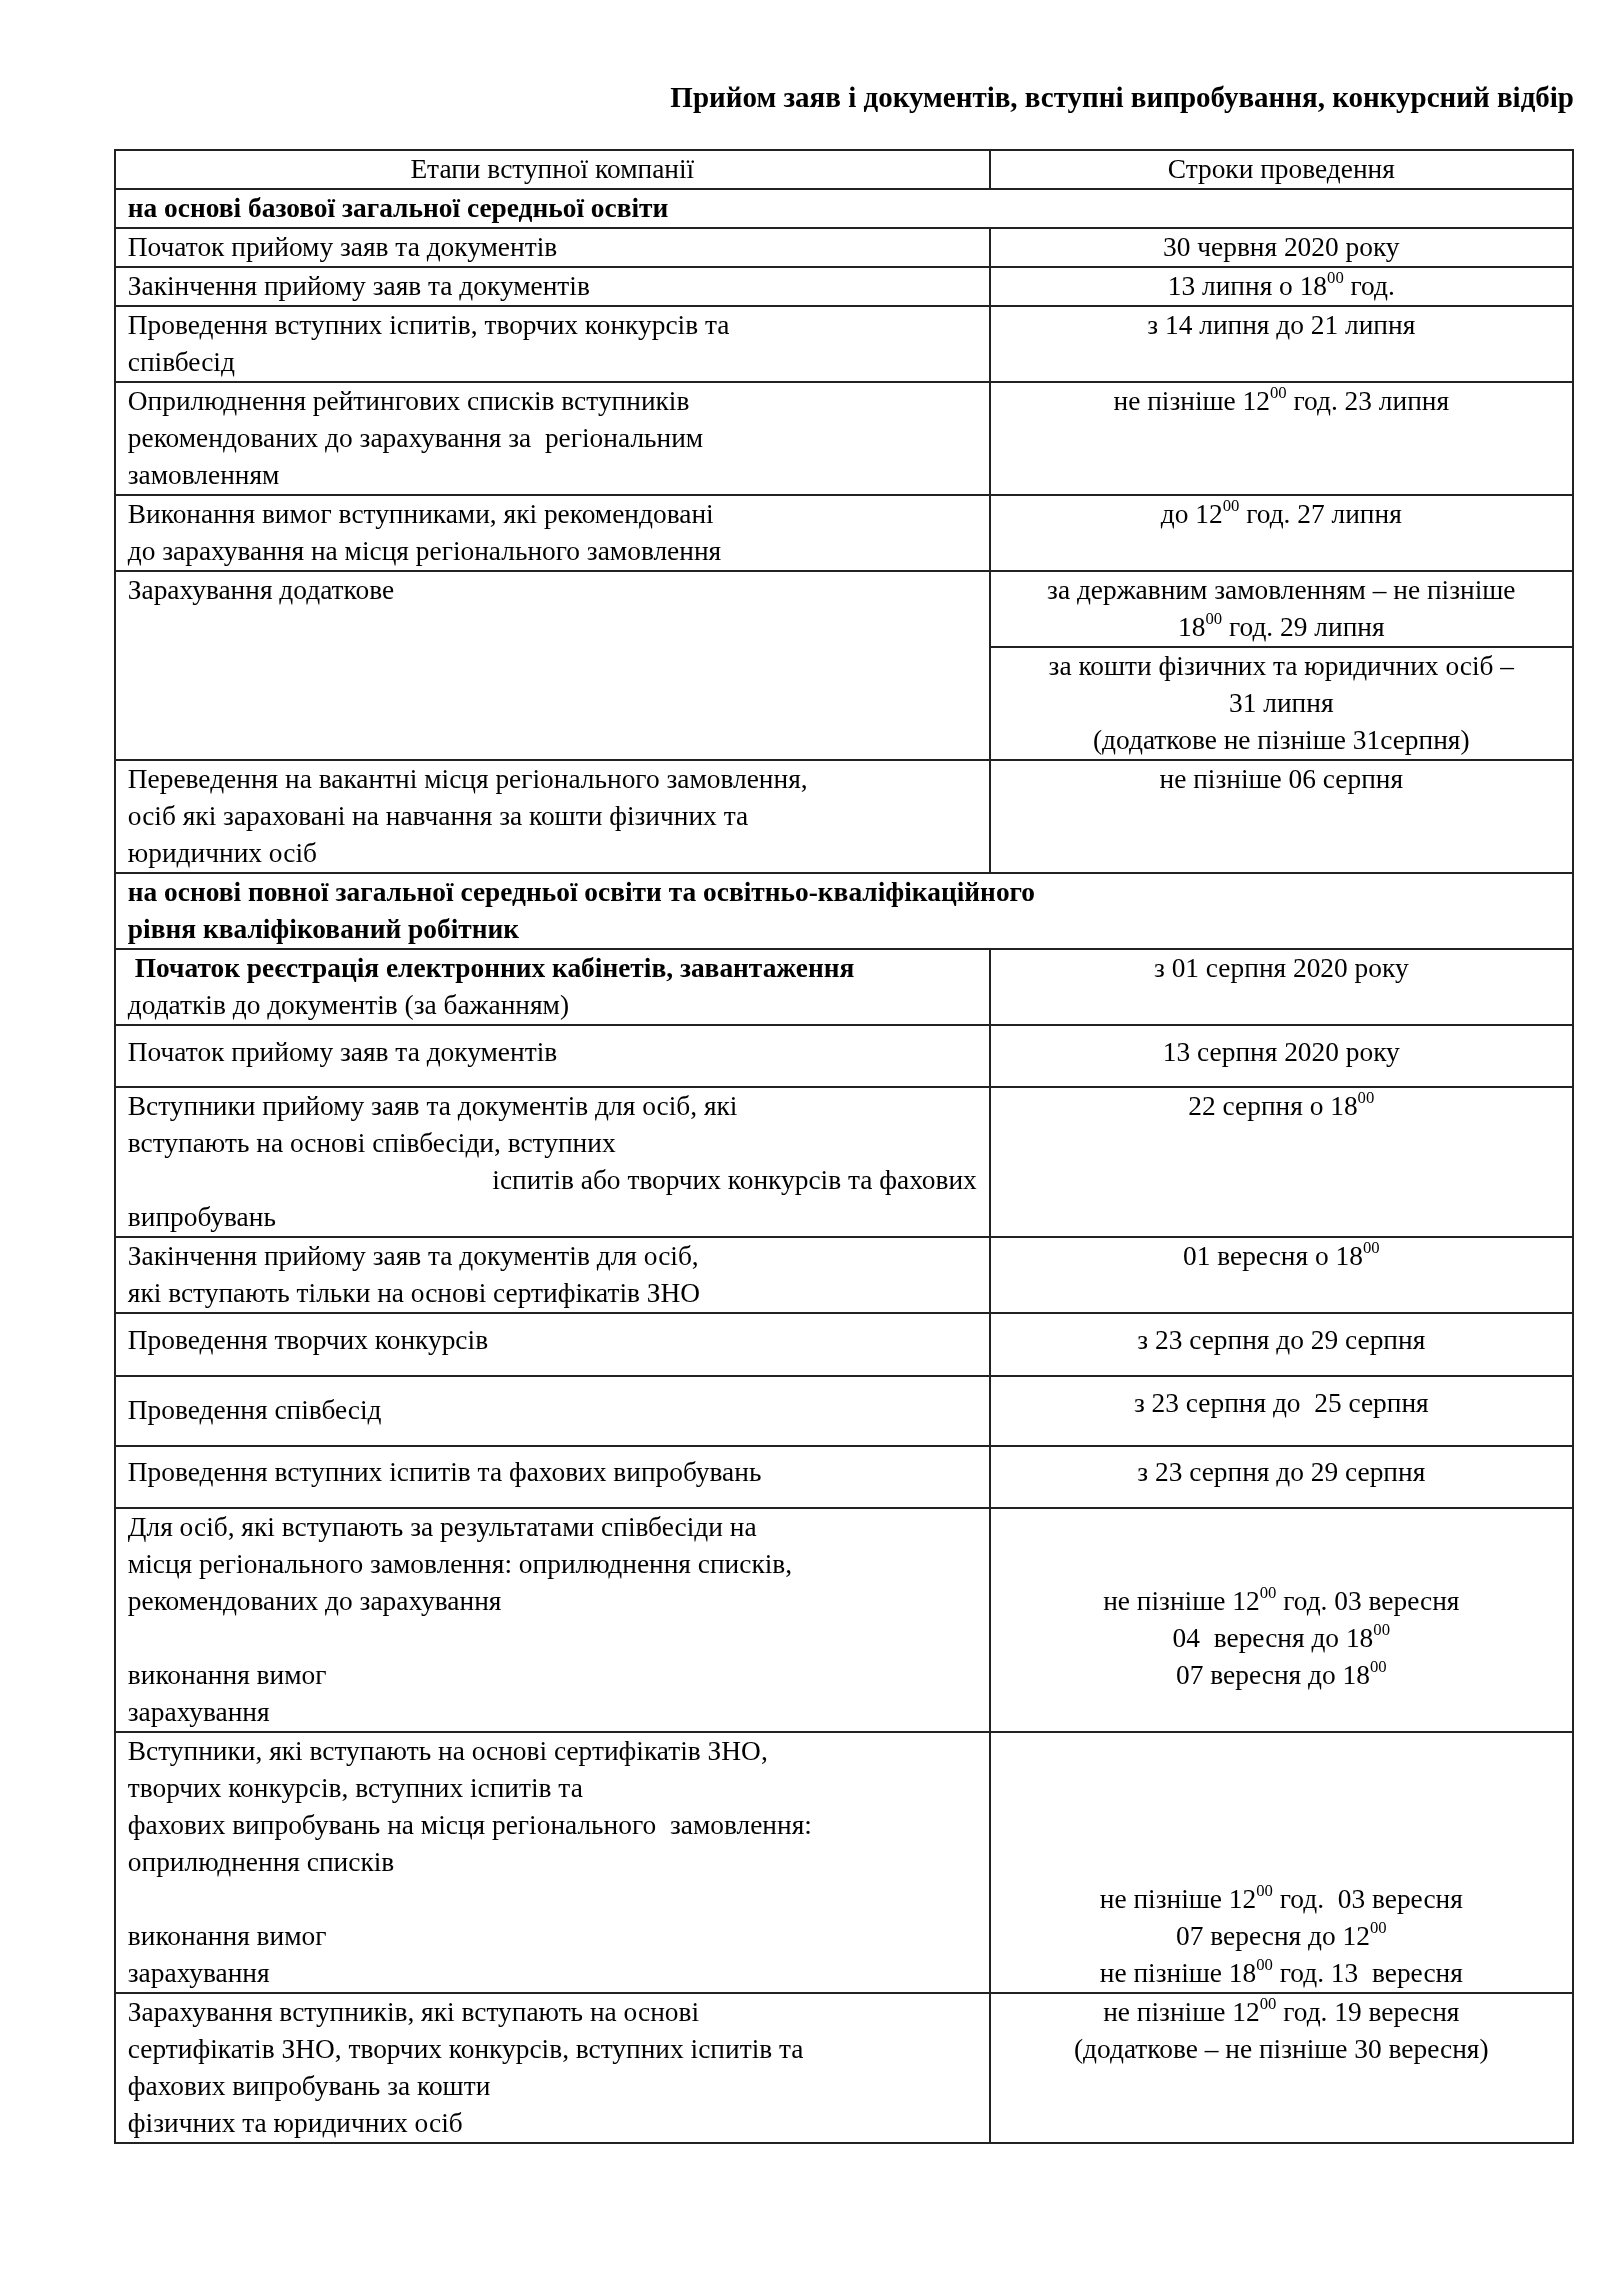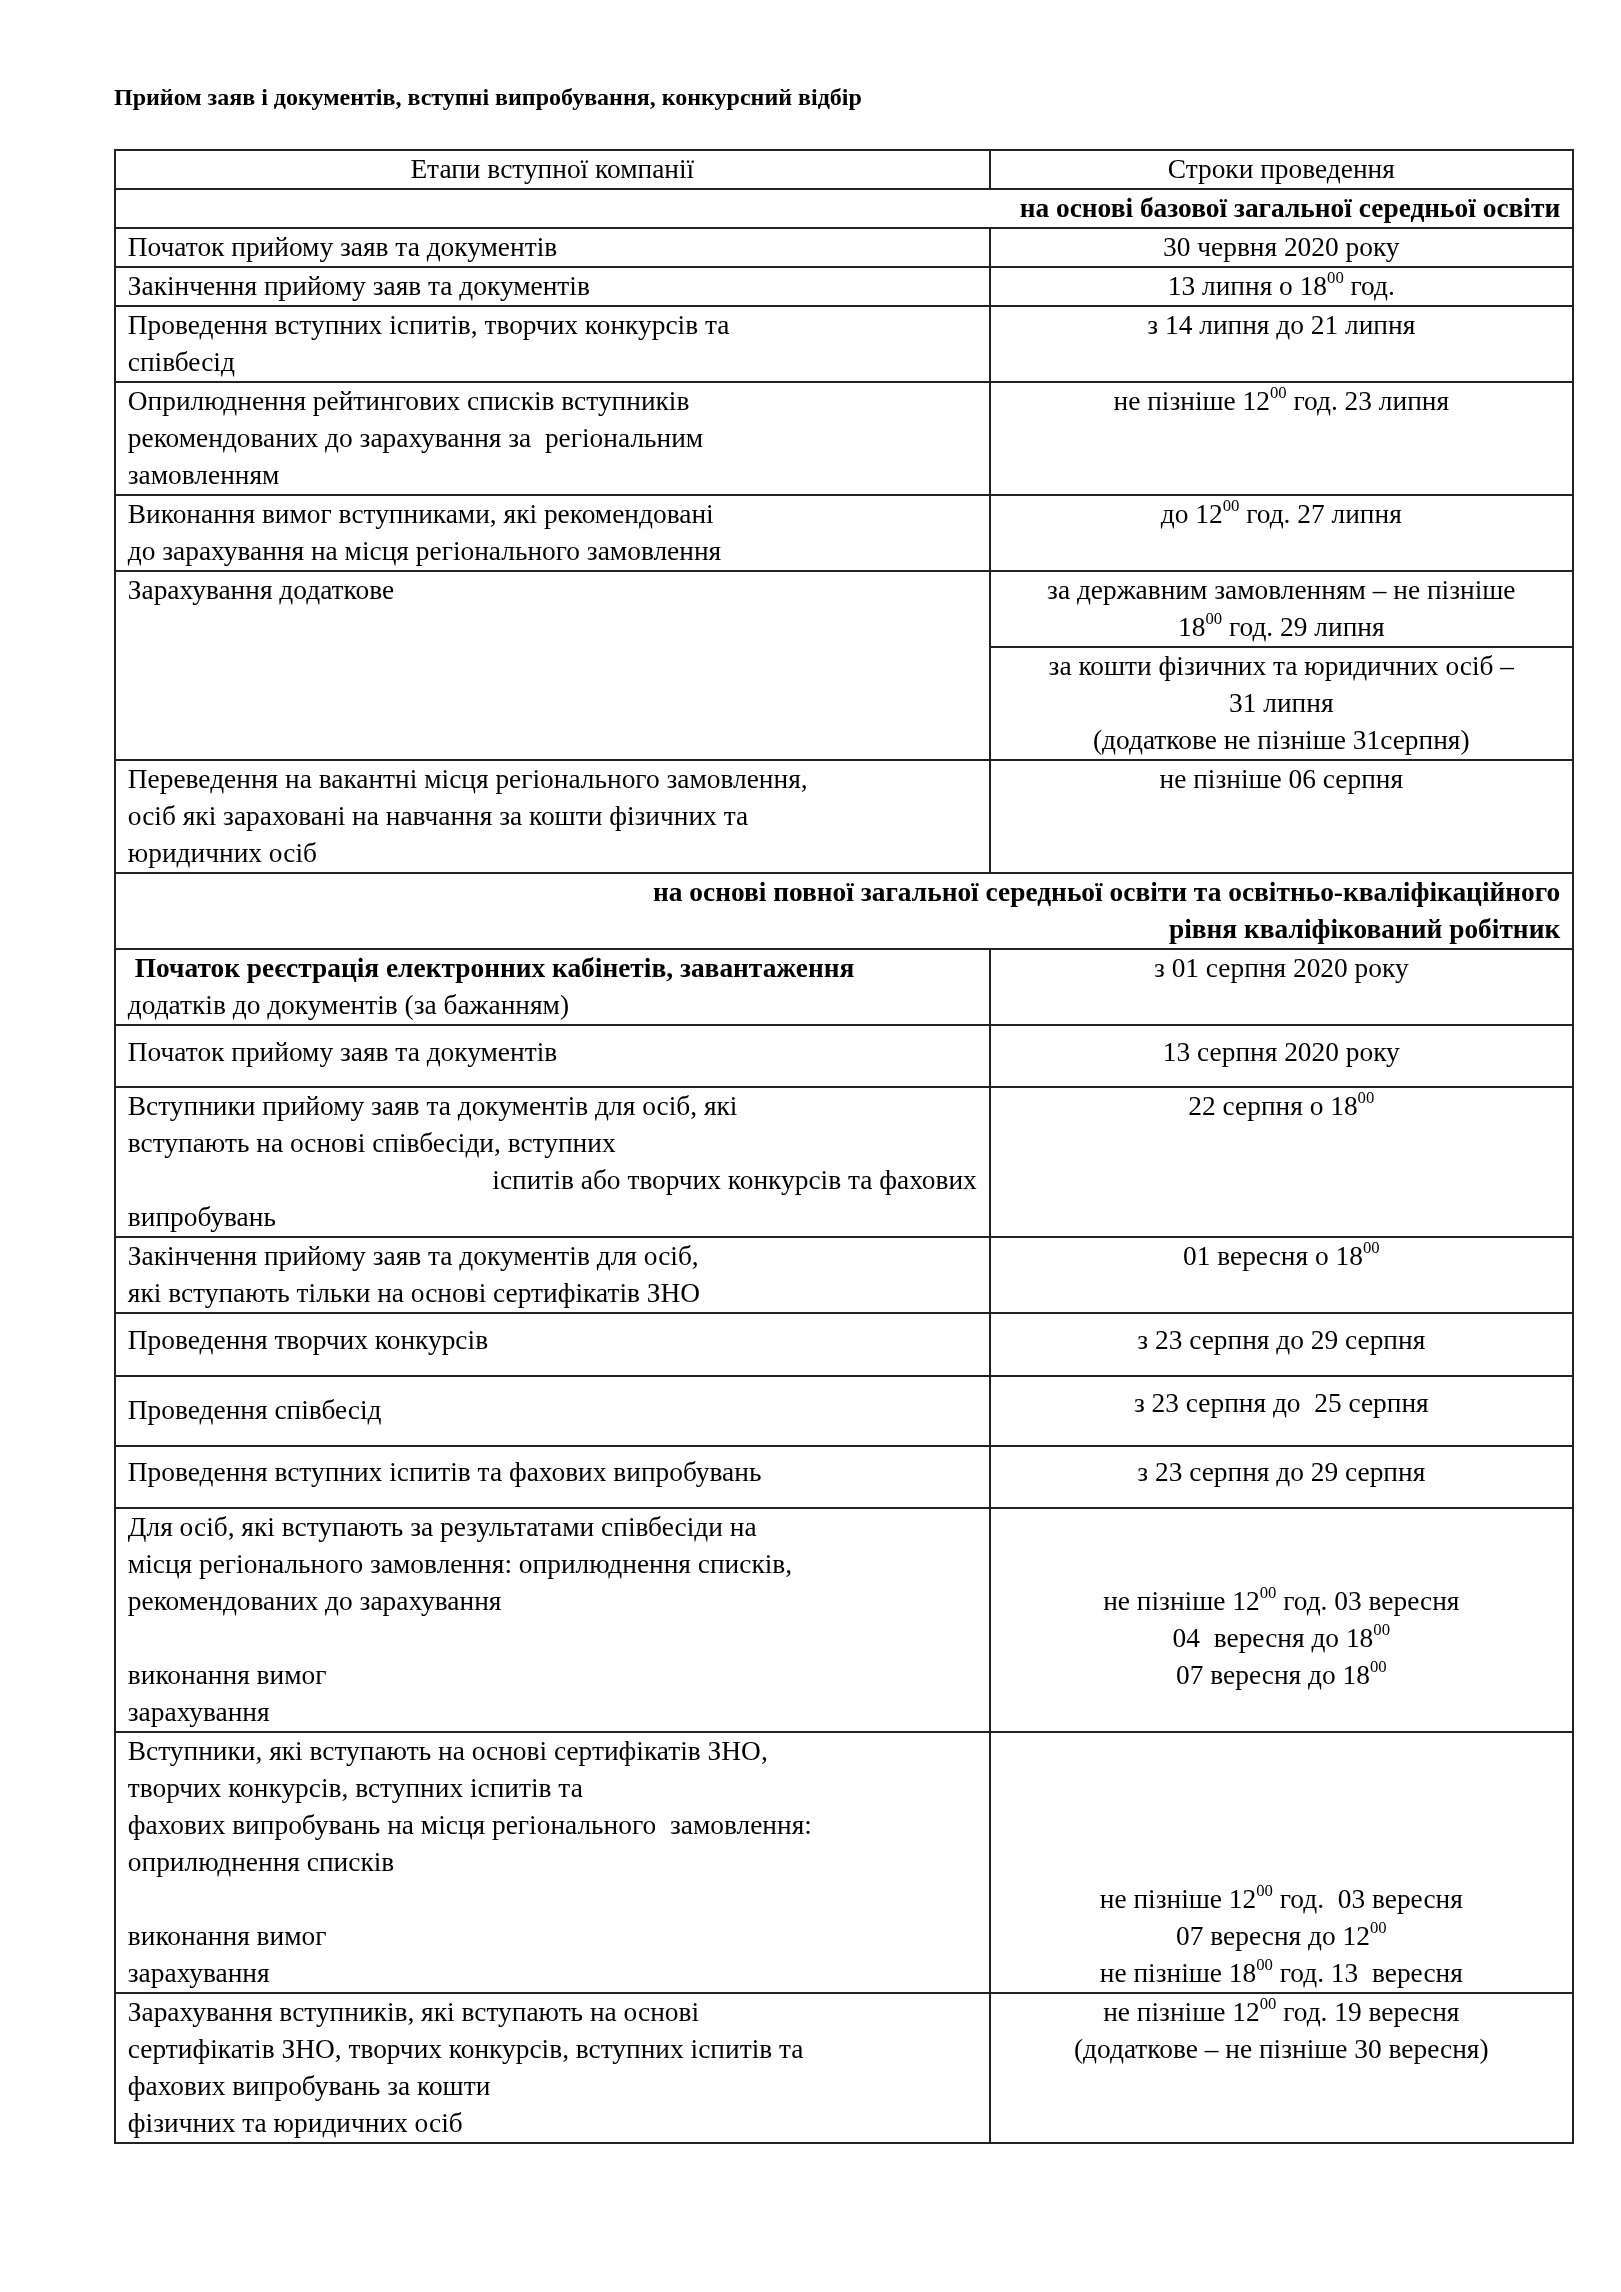--- a/index.html
+++ b/index.html
@@ -1,23 +1,23 @@
 <!DOCTYPE html>
 <html><head>
 <meta charset="utf-8">
 <style>
   html, body { margin: 0; padding: 0; background: #ffffff; }
   body { width: 1621px; height: 2293px; position: relative; font-family: "Liberation Serif", "DejaVu Serif", serif; color: #000; }
-  .title { position: absolute; left: 114px; top: 78px; width: 1460px; text-align: left; font-weight: bold; font-size: 24px; line-height: 39px; }
+  .title { position: absolute; left: 114px; top: 78px; width: 1460px; text-align: right; font-weight: bold; font-size: 29px; line-height: 39px; }
   table { position: absolute; left: 114px; top: 149px; width: 1460px; border-collapse: collapse; table-layout: fixed; font-size: 27.4px; line-height: 37px; }
   td { border: 2px solid #222; vertical-align: top; padding: 0 11.8px; }
   td.c1 { width: 849px; }
   td.c2 { text-align: center; }
   td.hdr { text-align: center; }
-  td.section { text-align: right; font-weight: bold; padding: 0 11.8px; }
+  td.section { text-align: left; font-weight: bold; padding: 0 11.8px; }
   .line { display: block; min-height: 37px; }
   sup { font-size: 16.7px; line-height: 0; vertical-align: super; position: relative; top: -2px; }
   .justify { text-align: justify; text-align-last: left; }
 </style>
 </head>
 <body>
 
 <div class="title">
   <div>Прийом заяв і документів, вступні випробування, конкурсний відбір</div>
 </div>

